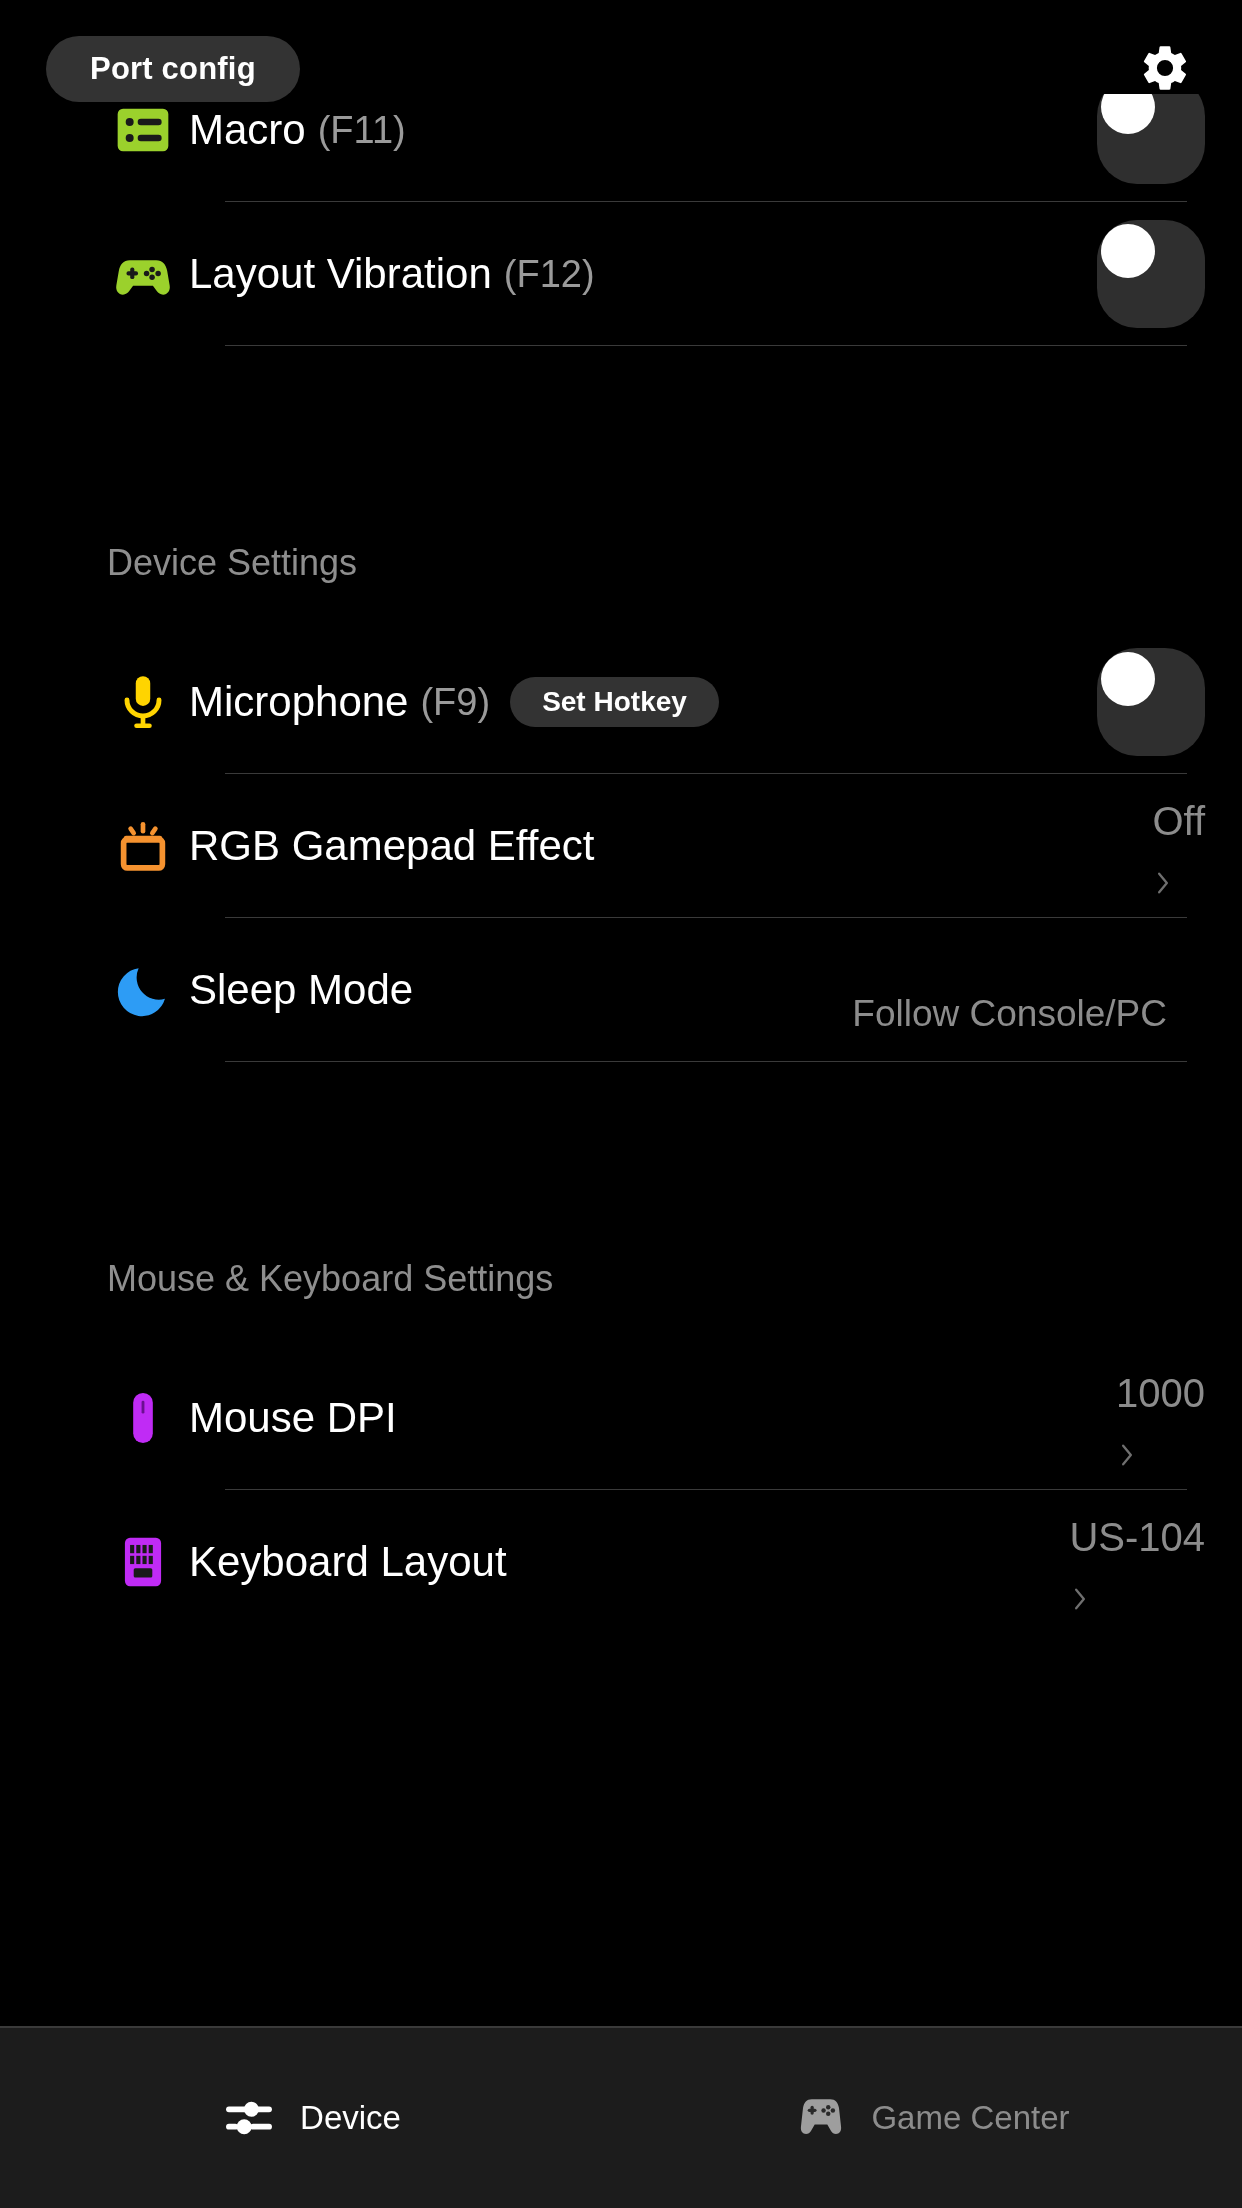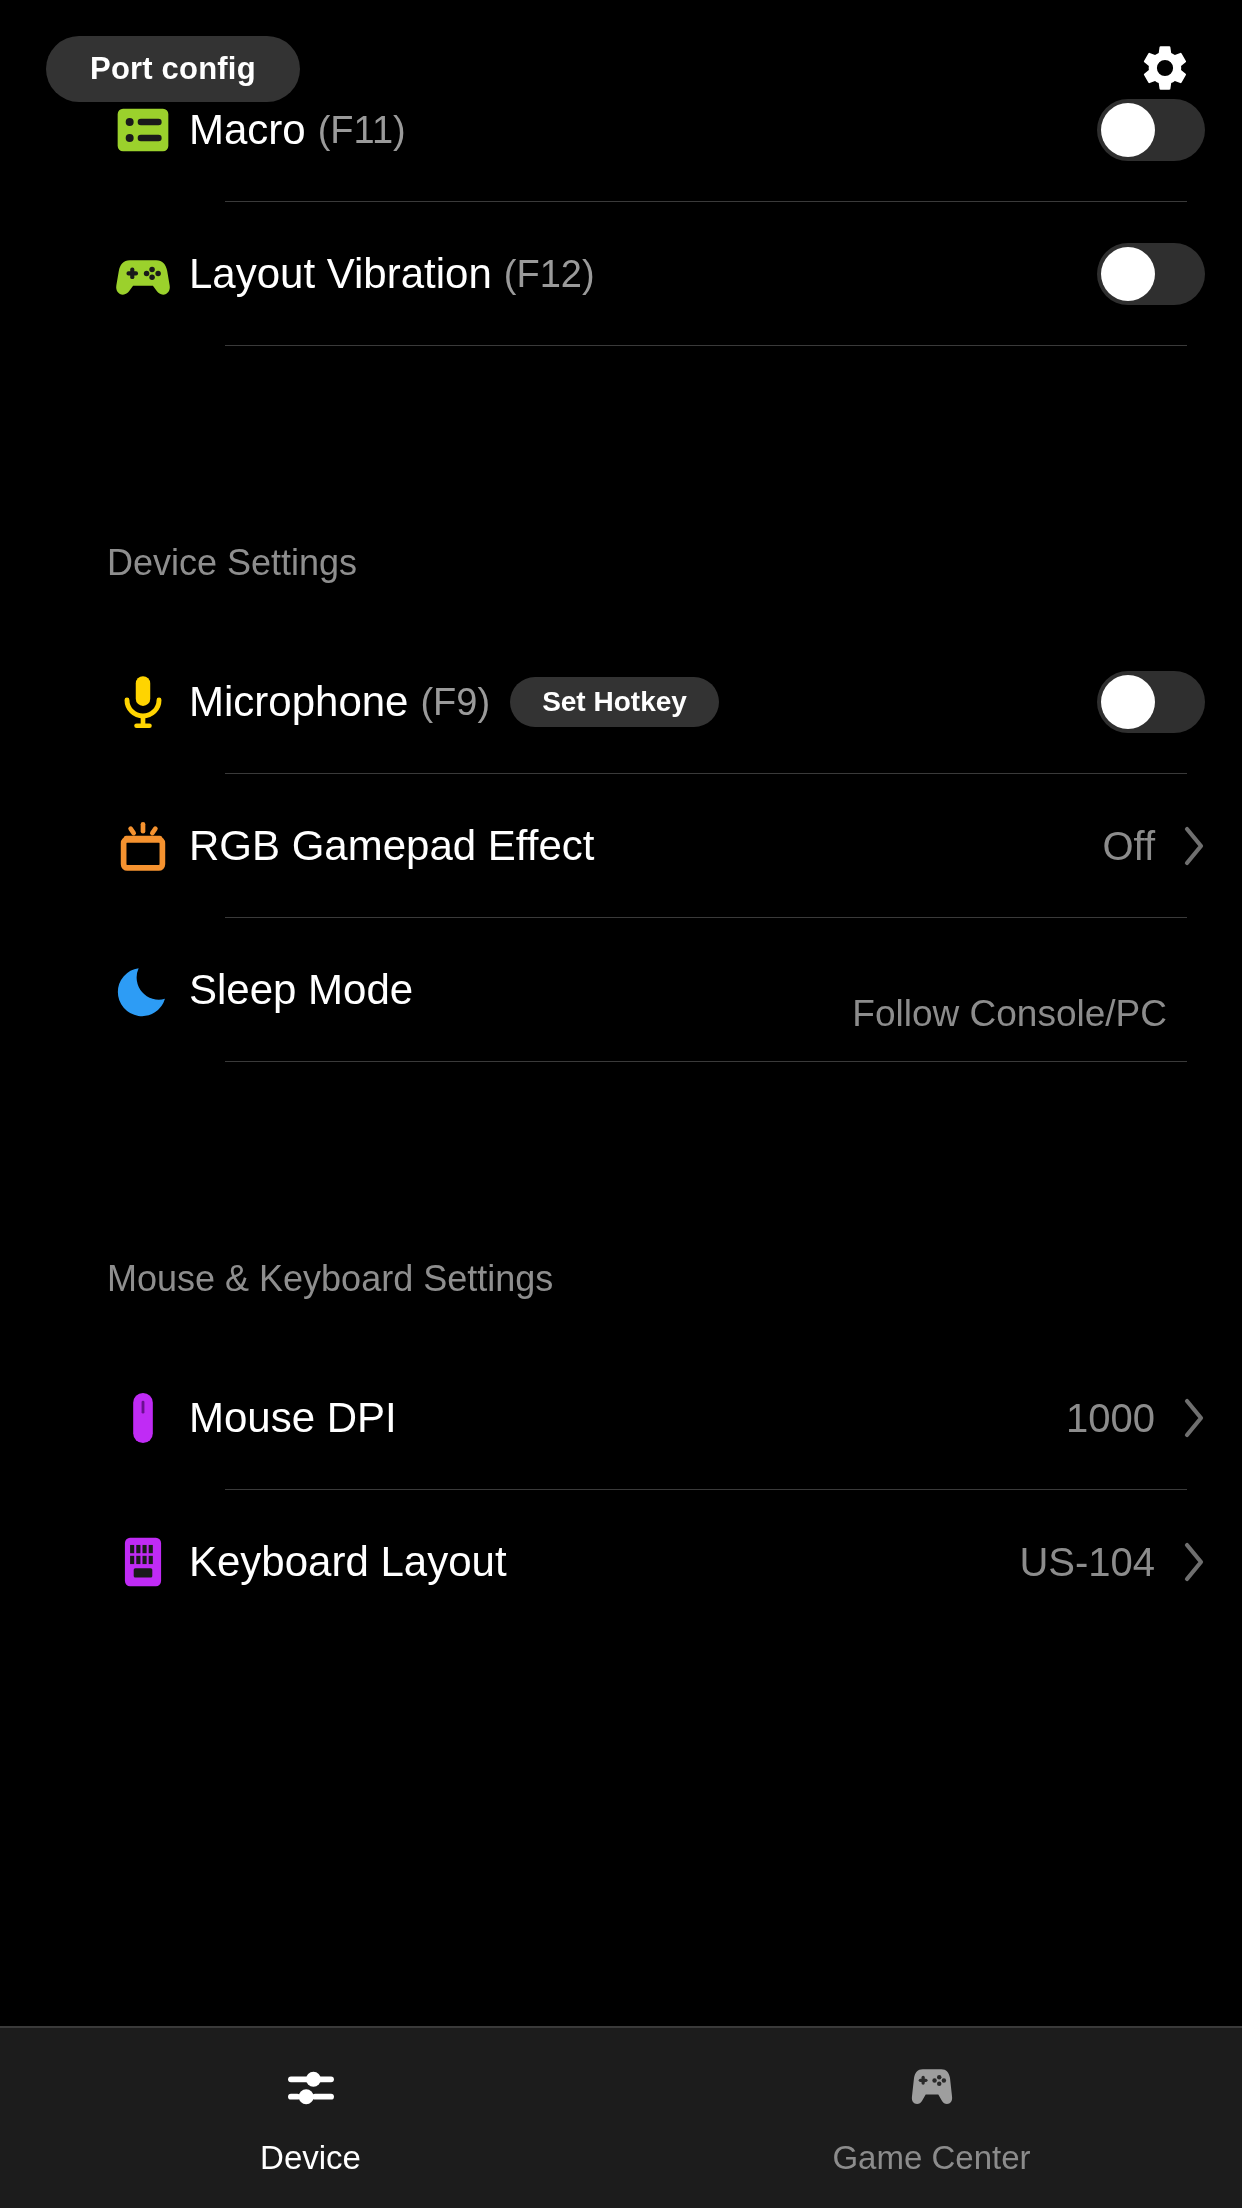--- a/index.html
+++ b/index.html
@@ -42,21 +42,21 @@
   .row-label { color:#ffffff; font-size:42px; white-space:nowrap; }
   .row-hotkey { color:#9a9a9a; font-size:38px; margin-left:12px; white-space:nowrap; }
 
   .hotkey-pill {
     background:#333333; border-radius:40px; height:50px;
     padding:0 32px; display:flex; align-items:center; justify-content:center;
     margin-left:20px;
   }
   .hotkey-pill span { color:#ffffff; font-size:28px; font-weight:bold; }
 
-  .row-right { display:flex; align-items:center; gap:28px; margin-left:auto; }
+  .row-right { display:flex; gap:28px; margin-left:auto;flex-direction:column; }
   .row-value { color:#8c8c8c; font-size:40px; white-space:nowrap; }
   .chev { width:22px; height:40px; flex:0 0 22px; }
 
   
   .toggle {
     width:108px; height:62px; border-radius:40px;
     background:#2f2f2f; position:relative; flex:0 0 108px;
   }
   .toggle .knob {
     position:absolute; top:4px; left:4px;
@@ -71,21 +71,21 @@
   }
   .gap-lg { height:168px; }
   .gap-md { height:46px; }
 
   
   .tabbar {
     position:absolute; bottom:0; left:0; width:1242px; height:182px;
     background:#1c1c1c; border-top:2px solid #3a3a3a;
     display:flex;
   }
-  .tab { flex:1; display:flex; flex-direction:column; align-items:center; justify-content:center; gap:22px; }
+  .tab { flex:1; display:flex; flex-direction:row; align-items:center; justify-content:center; gap:22px; }
   .tab-icon { height:58px; display:flex; align-items:center; justify-content:center; }
   .tab-label { font-size:33px; color:#8c8c8c; }
   .tab.active .tab-label { color:#ffffff; }
 </style>
 </head>
 <body>
 
 <div class="screen">
 
   <div class="header">

